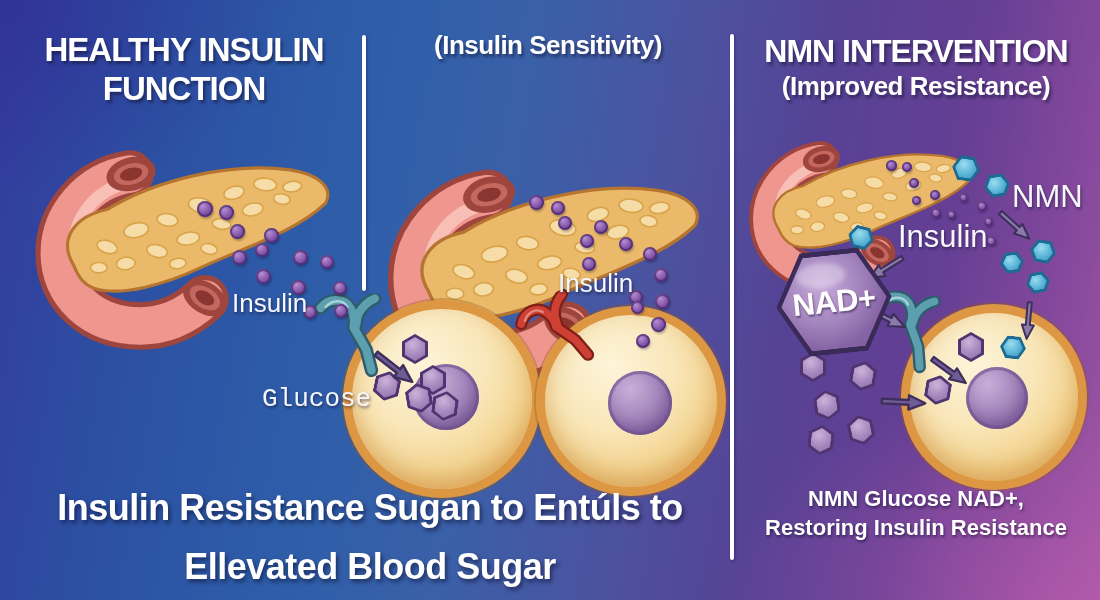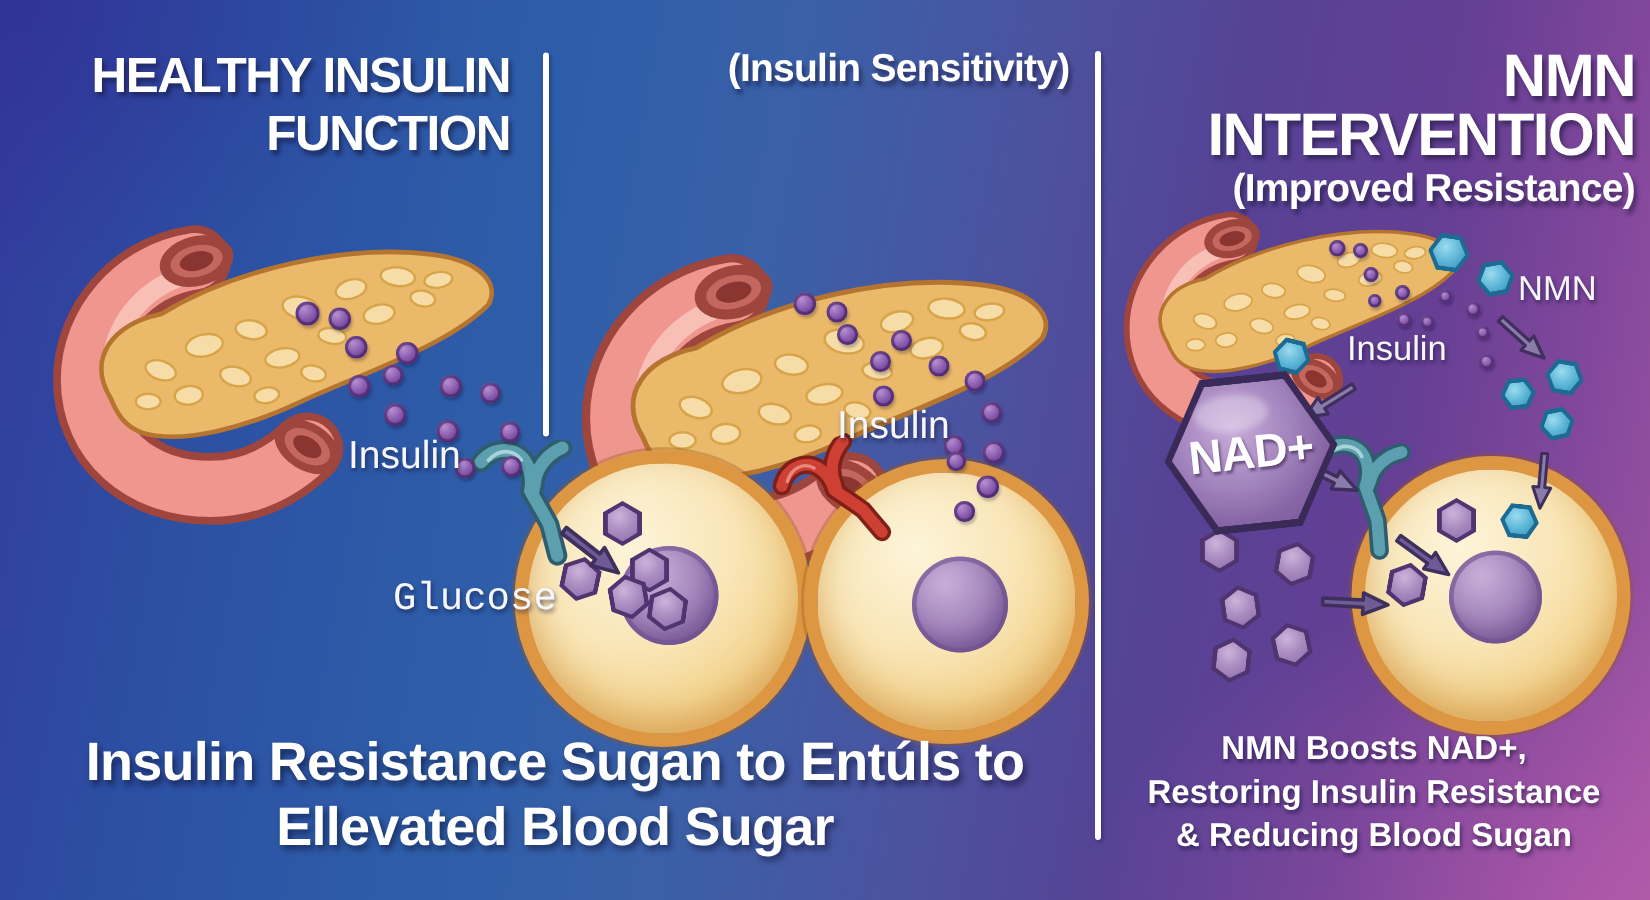--- a/index.html
+++ b/index.html
@@ -3,27 +3,27 @@
 <meta charset="utf-8">
 <style>
   html,body{margin:0;padding:0;background:#222;}
   .canvas{position:relative;width:1100px;height:600px;overflow:hidden;
     font-family:"Liberation Sans",sans-serif;
     background:linear-gradient(100deg,#343a9c 0%,#2c4fa2 14%,#2e5ea9 32%,#3a60a8 45%,#4b539f 58%,#564295 70%,#653f94 82%,#84489c 92%,#9f55a3 100%);}
   .canvas::before{content:"";position:absolute;inset:0;pointer-events:none;z-index:0;
     background:radial-gradient(480px 300px at 96% 100%,rgba(208,99,181,.40),transparent 70%),
                radial-gradient(420px 280px at 0% 0%,rgba(45,40,145,.45),transparent 70%);}
   .divider{position:absolute;width:4px;background:#fff;border-radius:2px;z-index:4;box-shadow:1px 1px 3px rgba(0,0,30,.35);}
-  .title{position:absolute;color:#fff;font-weight:bold;text-align:right;z-index:5;
+  .title{position:absolute;color:#fff;font-weight:bold;text-align:center;z-index:5;
     text-shadow:2px 3px 3px rgba(15,15,45,.5);letter-spacing:-1px;}
   .t-main{display:block;font-size:33px;line-height:39px;}
   .t-main2{display:block;font-size:34px;line-height:40px;}
   .t-sub{display:block;font-size:26px;line-height:31px;letter-spacing:-0.5px;}
   .lbl{position:absolute;color:#f7f7fb;font-size:26px;z-index:5;text-shadow:1px 2px 3px rgba(15,15,50,.55);}
-  .lbl.small{font-size:23px;}
+  .lbl.small{font-size:31px;}
   .footer{position:absolute;color:#fff;font-weight:bold;text-align:center;z-index:5;
     font-size:36px;line-height:43px;letter-spacing:-0.5px;text-shadow:2px 3px 4px rgba(10,10,40,.55);}
   .caption{position:absolute;color:#fff;font-weight:bold;text-align:center;z-index:5;
     font-size:22px;line-height:29px;text-shadow:1px 2px 3px rgba(10,10,40,.55);}
   .dot{position:absolute;border-radius:50%;z-index:3;
     background:radial-gradient(circle at 35% 30%,#b78fd2 0%,#8a5cae 45%,#6d3f96 75%,#55307c 100%);
     box-shadow:inset 0 0 0 2px rgba(58,28,90,.55),1px 2px 2px rgba(0,0,30,.25);}
   .hex{position:absolute;z-index:3;}
   .hexflat{clip-path:polygon(25% 0,75% 0,100% 50%,75% 100%,25% 100%,0 50%);}
   .hexpt{clip-path:polygon(50% 0,100% 25%,100% 75%,50% 100%,0 75%,0 25%);}
@@ -105,21 +105,21 @@
   <div class="divider" style="left:730px;top:34px;height:526px;"></div>
 
   <div class="title" style="left:28px;top:30px;width:312px;">
     <span class="t-main">HEALTHY INSULIN</span>
     <span class="t-main">FUNCTION</span>
   </div>
   <div class="title" style="left:383px;top:30px;width:330px;">
     <span class="t-sub">(Insulin Sensitivity)</span>
   </div>
   <div class="title" style="left:742px;top:32px;width:348px;">
-    <span class="t-main" style="font-size:40px;">NMN INTERVENTION</span>
+    <span class="t-main" style="font-size:32px;">NMN INTERVENTION</span>
     <span class="t-sub">(Improved Resistance)</span>
   </div>
 
   <svg class="pancreas" style="left:26px;top:130px;width:312px;height:240px;">
       <use href="#pancreas-sym"></use>
     </svg>
   <svg class="pancreas" style="left:378px;top:148px;width:330px;height:254px;">
       <use href="#pancreas-sym"></use>
     </svg>
   <svg class="pancreas" style="left:742px;top:126px;width:236px;height:181px;">
@@ -286,21 +286,20 @@
   </div>
 
   <div class="lbl" style="left:232px;top:288px;">Insulin</div>
   <div class="lbl" style="left:262px;top:384px;font-family:Liberation Mono, monospace;">Glucose</div>
   <div class="lbl" style="left:558px;top:268px;">Insulin</div>
   <div class="lbl small" style="left:898px;top:219px;">Insulin</div>
   <div class="lbl small" style="left:1012px;top:179px;">NMN</div>
 
   <div class="footer" style="left:30px;top:486px;width:680px;">
     <span style="display:block;">Insulin Resistance Sugan to Entúls to</span>
-    <span style="display:block;">Ellevated Blood Sugar</span>
+    <span style="display:block;margin-top:16px;">Ellevated Blood Sugar</span>
   </div>
   <div class="caption" style="left:744px;top:484px;width:344px;">
-    <span style="display:block;">NMN Boosts NAD+,</span>
+    <span style="display:block;">NMN Glucose NAD+,</span>
     <span style="display:block;">Restoring Insulin Resistance</span>
-    <span style="display:block;">&amp; Reducing Blood Sugan</span>
   </div>
 
 </div>
 
 </body></html>

